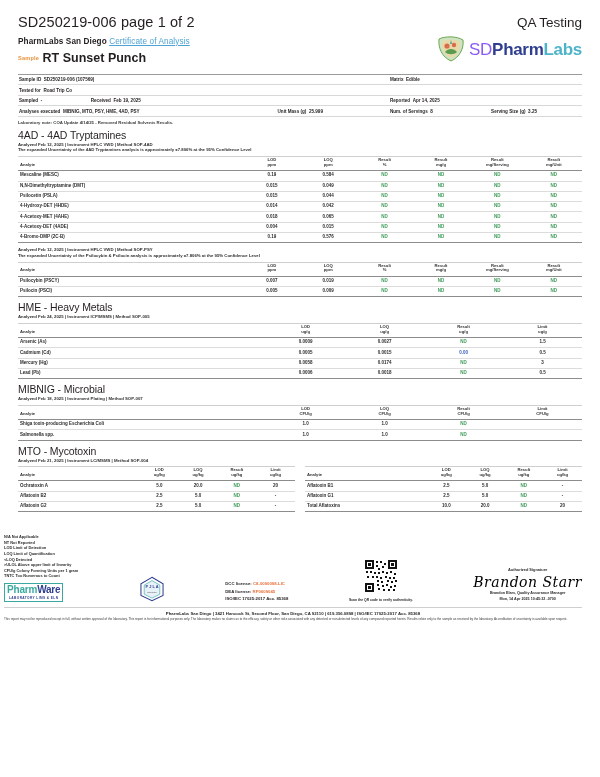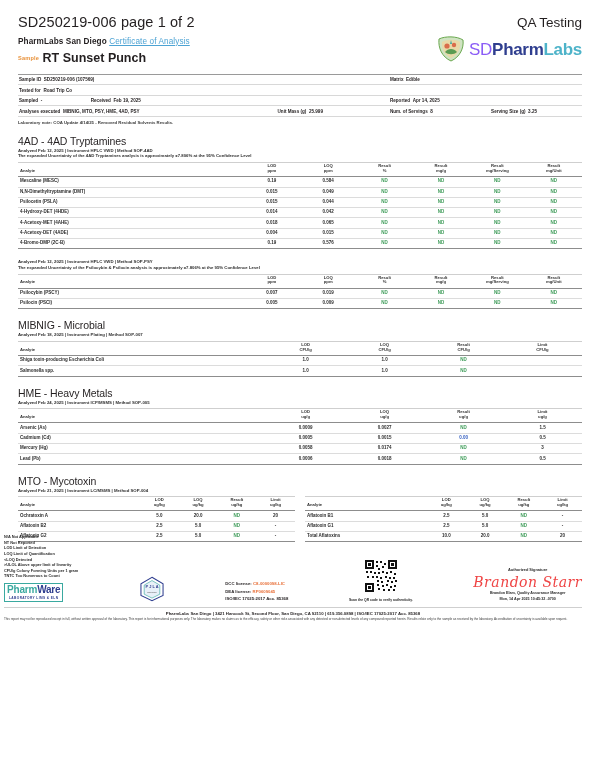--- a/index.html
+++ b/index.html
@@ -38,21 +38,21 @@
   .meta .mrow:first-child{border-top:.5px solid #9a9a9a;}
   .meta .c1{width:46%;}
   .meta .c2{width:20%;}
   .meta .c3{width:18%;}
   .meta .c4{width:16%;}
   .meta .lbl{font-weight:bold;}
   .meta .val{font-weight:bold;}
   .labnote{font-size:4.3px;margin-top:3px;font-weight:bold;color:#3b3b3b;}
 
   
-  .section{margin-top:10px;}
+  .section{margin-top:4px;}
   .sec-title{font-size:10.5px;font-weight:400;letter-spacing:-.1px;color:#231f20;margin-bottom:1px;}
   .sec-sub{font-size:4.3px;font-weight:bold;color:#2e2e2e;line-height:1.3;}
   .sec-unc{font-size:4.3px;font-weight:bold;color:#2e2e2e;line-height:1.3;}
 
   table.res{width:100%;border-collapse:collapse;margin-top:3px;font-size:4.5px;table-layout:fixed;}
   table.res th{
     font-size:4.2px;font-weight:bold;color:#333;
     padding:1px 2px 2.5px 2px;vertical-align:bottom;
     border-bottom:.6px solid #8d8d8d;border-top:.5px solid #cfcfcf;
     line-height:1.15;
@@ -85,21 +85,21 @@
 
   .isobadge{width:26px;height:26px;display:block;}
 
   .lic{font-size:4.3px;font-weight:bold;line-height:1.7;color:#231f20;}
   .lic .o{color:#e8713a;}
   .qrwrap{text-align:center;}
   .qrcap{font-size:3.4px;font-weight:bold;margin-top:1.5px;color:#2b2b2b;}
 
   .sigwrap{text-align:center;}
   .sigtitle{font-size:3.9px;font-weight:bold;color:#2b2b2b;}
-  .signame{font-family:"DejaVu Serif", serif;font-style:italic;font-size:14px;color:#ef4444;letter-spacing:.5px;margin:2px 0 1px 0;}
+  .signame{font-family:"DejaVu Serif", serif;font-style:italic;font-size:14px;color:#000000;letter-spacing:.5px;margin:2px 0 1px 0;}
   .sigmeta{font-size:3.7px;font-weight:bold;line-height:1.5;color:#2b2b2b;}
 
   .addr{margin-top:5px;text-align:center;font-size:4.3px;font-weight:bold;color:#231f20;border-top:.5px solid #cfcfcf;padding-top:3px;}
   .legaltext{margin-top:2px;font-size:3.1px;line-height:1.25;color:#3b3b3b;text-align:justify;}
 </style>
 </head>
 <body>
 
 <div class="page">
 
@@ -299,20 +299,72 @@
               <td class="c">0.009</td>
               <td class="c"><span class="nd">ND</span></td>
               <td class="c"><span class="nd">ND</span></td>
               <td class="c"><span class="nd">ND</span></td>
               <td class="c"><span class="nd">ND</span></td>
             </tr>
           </tbody>
         </table>
       </div>
       <div class="section">
+        <div class="sec-title">HME - Heavy Metals</div>
+        <div class="sec-sub">Analyzed Feb 24, 2025  |  Instrument ICP/MSMS  |  Method SOP-005</div>
+        <table class="res">
+          <colgroup>
+            <col style="width: 44%;">
+            <col style="width: 14%;">
+            <col style="width: 14%;">
+            <col style="width: 14%;">
+            <col style="width: 14%;">
+          </colgroup>
+          <thead>
+            <tr>
+              <th class="l">Analyte</th>
+              <th class="c">LOD<span class="hdr-unit">ug/g</span></th>
+              <th class="c">LOQ<span class="hdr-unit">ug/g</span></th>
+              <th class="c">Result<span class="hdr-unit">ug/g</span></th>
+              <th class="c">Limit<span class="hdr-unit">ug/g</span></th>
+            </tr>
+          </thead>
+          <tbody>
+            <tr>
+              <td class="l">Arsenic (As)</td>
+              <td class="c">0.0009</td>
+              <td class="c">0.0027</td>
+              <td class="c"><span class="nd">ND</span></td>
+              <td class="c">1.5</td>
+            </tr>
+            <tr>
+              <td class="l">Cadmium (Cd)</td>
+              <td class="c">0.0005</td>
+              <td class="c">0.0015</td>
+              <td class="c"><span class="numval">0.00</span></td>
+              <td class="c">0.5</td>
+            </tr>
+            <tr>
+              <td class="l">Mercury (Hg)</td>
+              <td class="c">0.0058</td>
+              <td class="c">0.0174</td>
+              <td class="c"><span class="nd">ND</span></td>
+              <td class="c">3</td>
+            </tr>
+            <tr>
+              <td class="l">Lead (Pb)</td>
+              <td class="c">0.0006</td>
+              <td class="c">0.0018</td>
+              <td class="c"><span class="nd">ND</span></td>
+              <td class="c">0.5</td>
+            </tr>
+          </tbody>
+        </table>
+      </div>
+      <div class="section">
         <div class="sec-title">MIBNIG - Microbial</div>
         <div class="sec-sub">Analyzed Feb 18, 2025  |  Instrument Plating  |  Method SOP-007</div>
         <table class="res">
           <colgroup>
             <col style="width: 44%;">
             <col style="width: 14%;">
             <col style="width: 14%;">
             <col style="width: 14%;">
             <col style="width: 14%;">
           </colgroup>
@@ -332,72 +384,20 @@
               <td class="c">1.0</td>
               <td class="c"><span class="nd">ND</span></td>
               <td class="c"></td>
             </tr>
             <tr>
               <td class="l">Salmonella spp.</td>
               <td class="c">1.0</td>
               <td class="c">1.0</td>
               <td class="c"><span class="nd">ND</span></td>
               <td class="c"></td>
-            </tr>
-          </tbody>
-        </table>
-      </div>
-      <div class="section">
-        <div class="sec-title">HME - Heavy Metals</div>
-        <div class="sec-sub">Analyzed Feb 24, 2025  |  Instrument ICP/MSMS  |  Method SOP-005</div>
-        <table class="res">
-          <colgroup>
-            <col style="width: 44%;">
-            <col style="width: 14%;">
-            <col style="width: 14%;">
-            <col style="width: 14%;">
-            <col style="width: 14%;">
-          </colgroup>
-          <thead>
-            <tr>
-              <th class="l">Analyte</th>
-              <th class="c">LOD<span class="hdr-unit">ug/g</span></th>
-              <th class="c">LOQ<span class="hdr-unit">ug/g</span></th>
-              <th class="c">Result<span class="hdr-unit">ug/g</span></th>
-              <th class="c">Limit<span class="hdr-unit">ug/g</span></th>
-            </tr>
-          </thead>
-          <tbody>
-            <tr>
-              <td class="l">Arsenic (As)</td>
-              <td class="c">0.0009</td>
-              <td class="c">0.0027</td>
-              <td class="c"><span class="nd">ND</span></td>
-              <td class="c">1.5</td>
-            </tr>
-            <tr>
-              <td class="l">Cadmium (Cd)</td>
-              <td class="c">0.0005</td>
-              <td class="c">0.0015</td>
-              <td class="c"><span class="numval">0.00</span></td>
-              <td class="c">0.5</td>
-            </tr>
-            <tr>
-              <td class="l">Mercury (Hg)</td>
-              <td class="c">0.0058</td>
-              <td class="c">0.0174</td>
-              <td class="c"><span class="nd">ND</span></td>
-              <td class="c">3</td>
-            </tr>
-            <tr>
-              <td class="l">Lead (Pb)</td>
-              <td class="c">0.0006</td>
-              <td class="c">0.0018</td>
-              <td class="c"><span class="nd">ND</span></td>
-              <td class="c">0.5</td>
             </tr>
           </tbody>
         </table>
       </div>
     </div>
 
   <div class="section">
     <div class="sec-title">MTO - Mycotoxin</div>
     <div class="sec-sub">Analyzed Feb 21, 2025  |  Instrument LC/MSMS  |  Method SOP-004</div>
     <div class="twocol">

